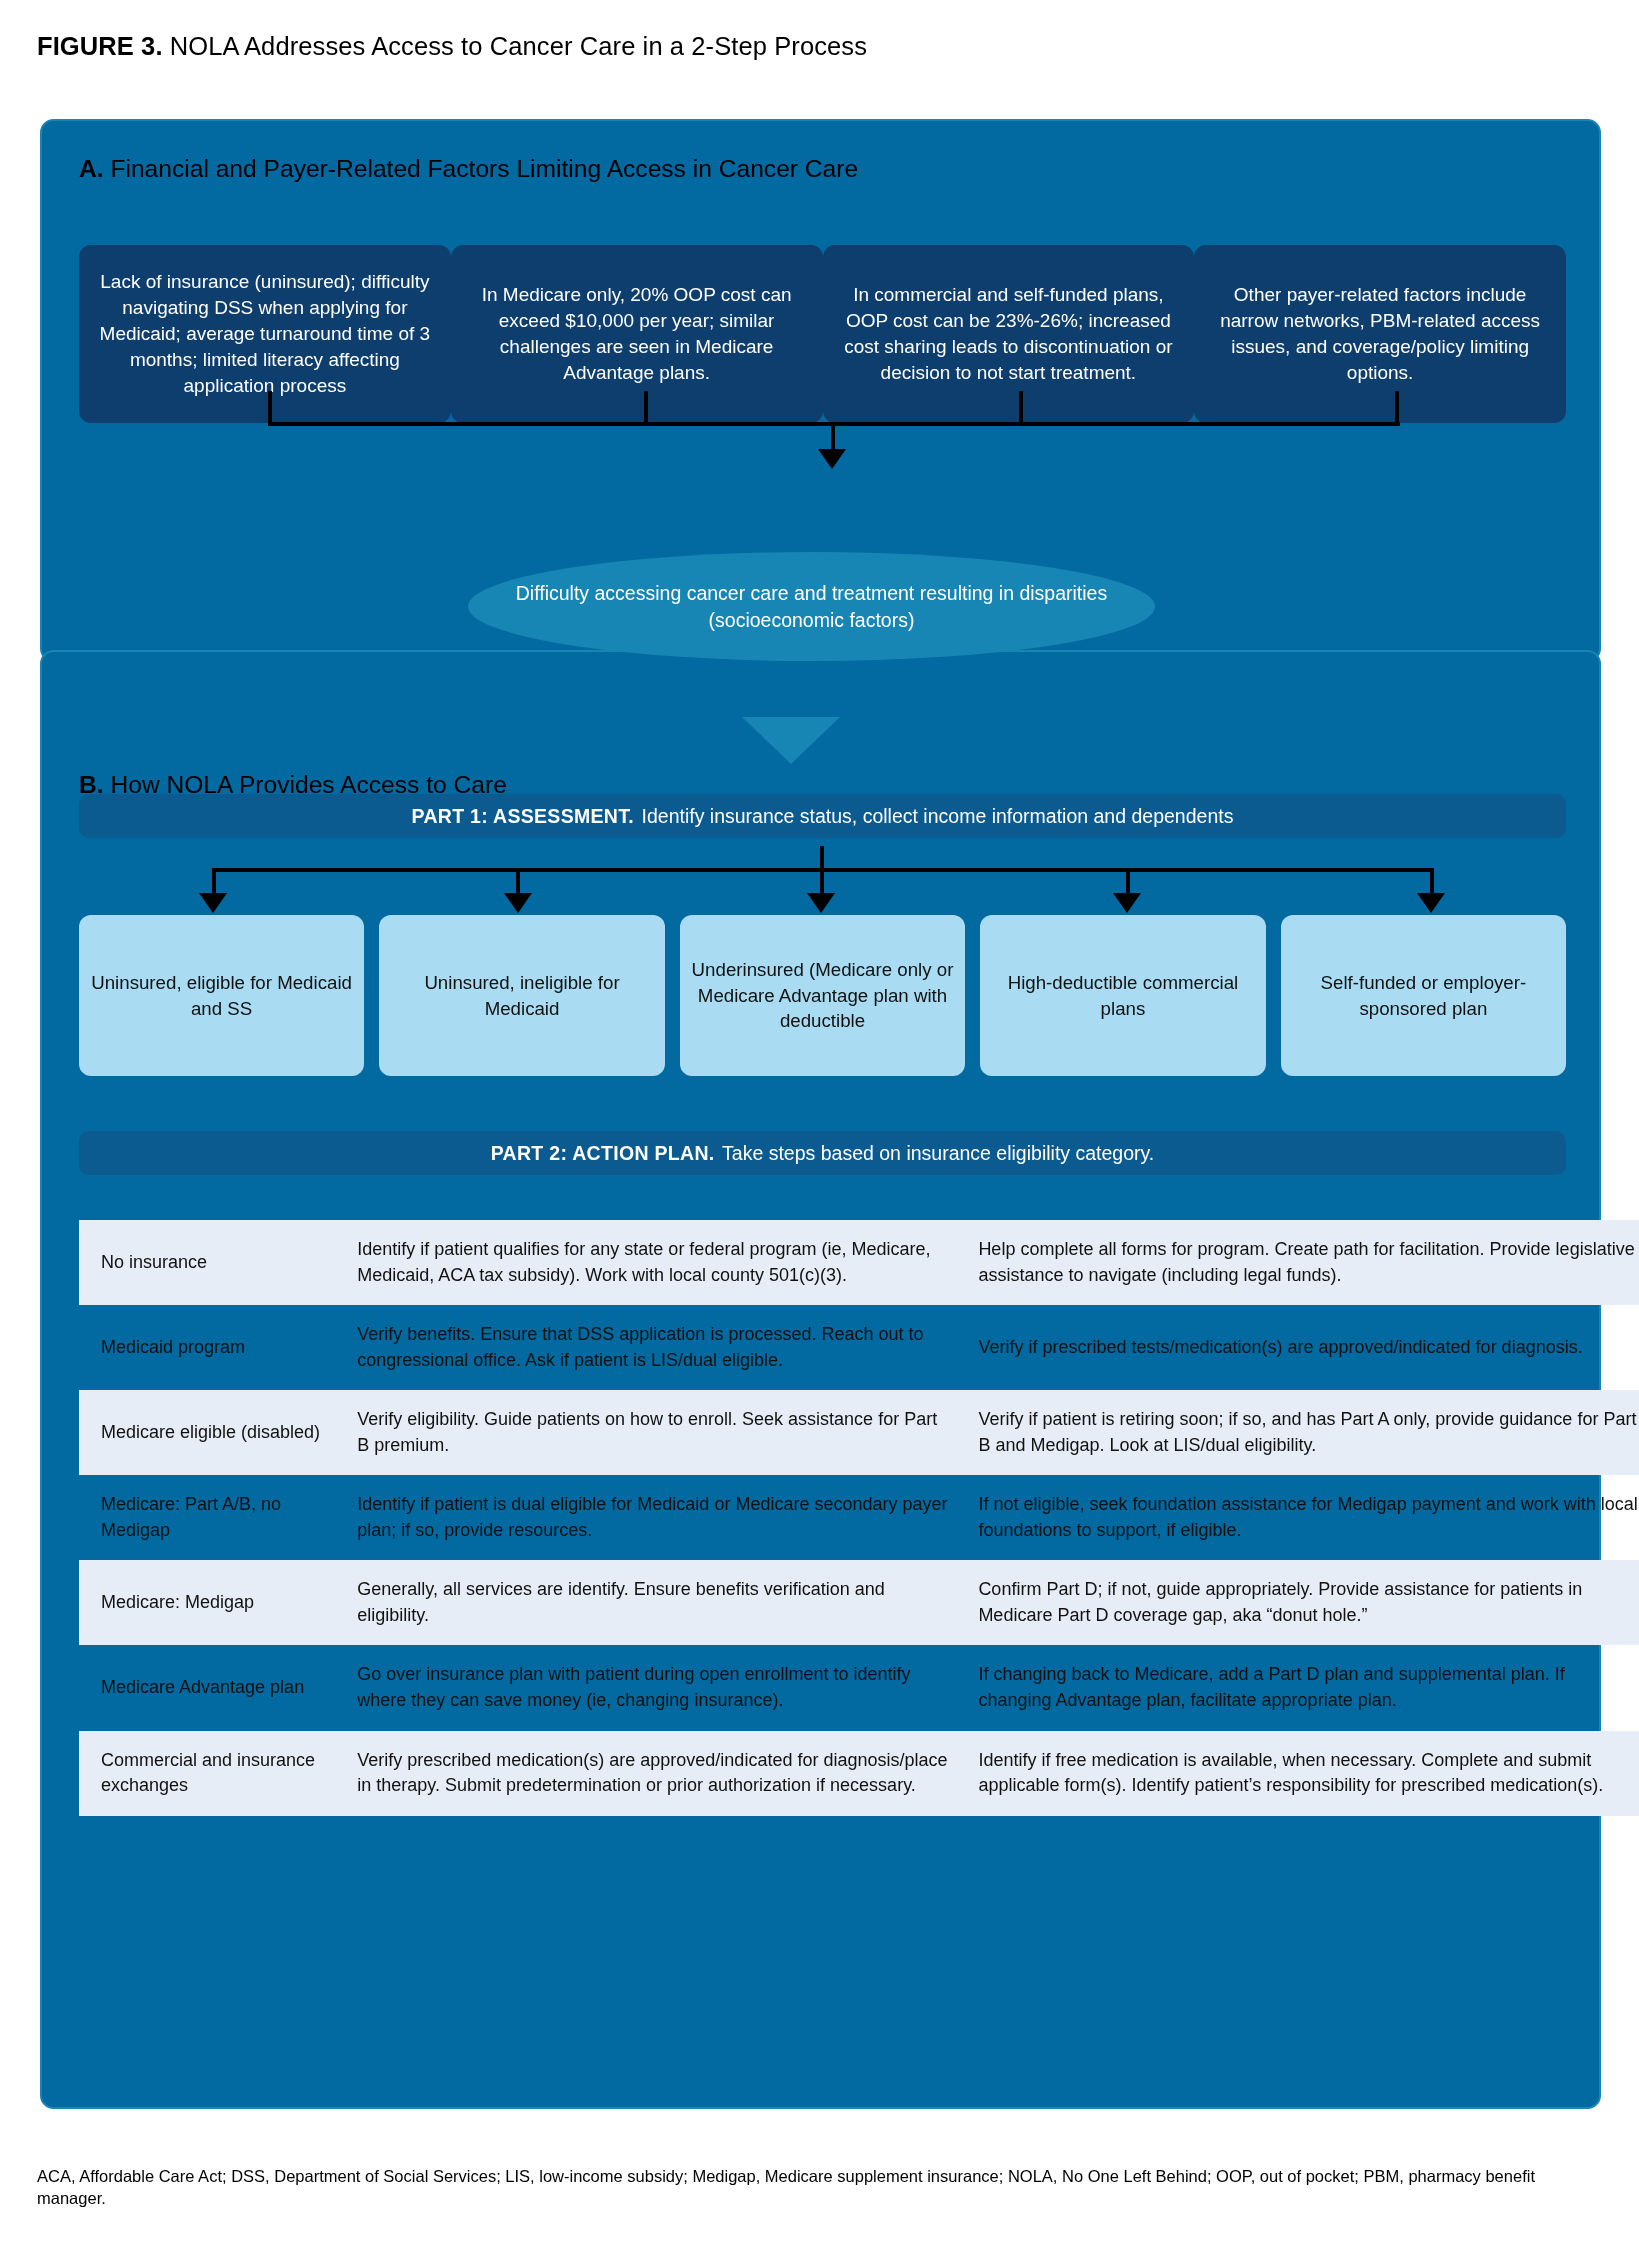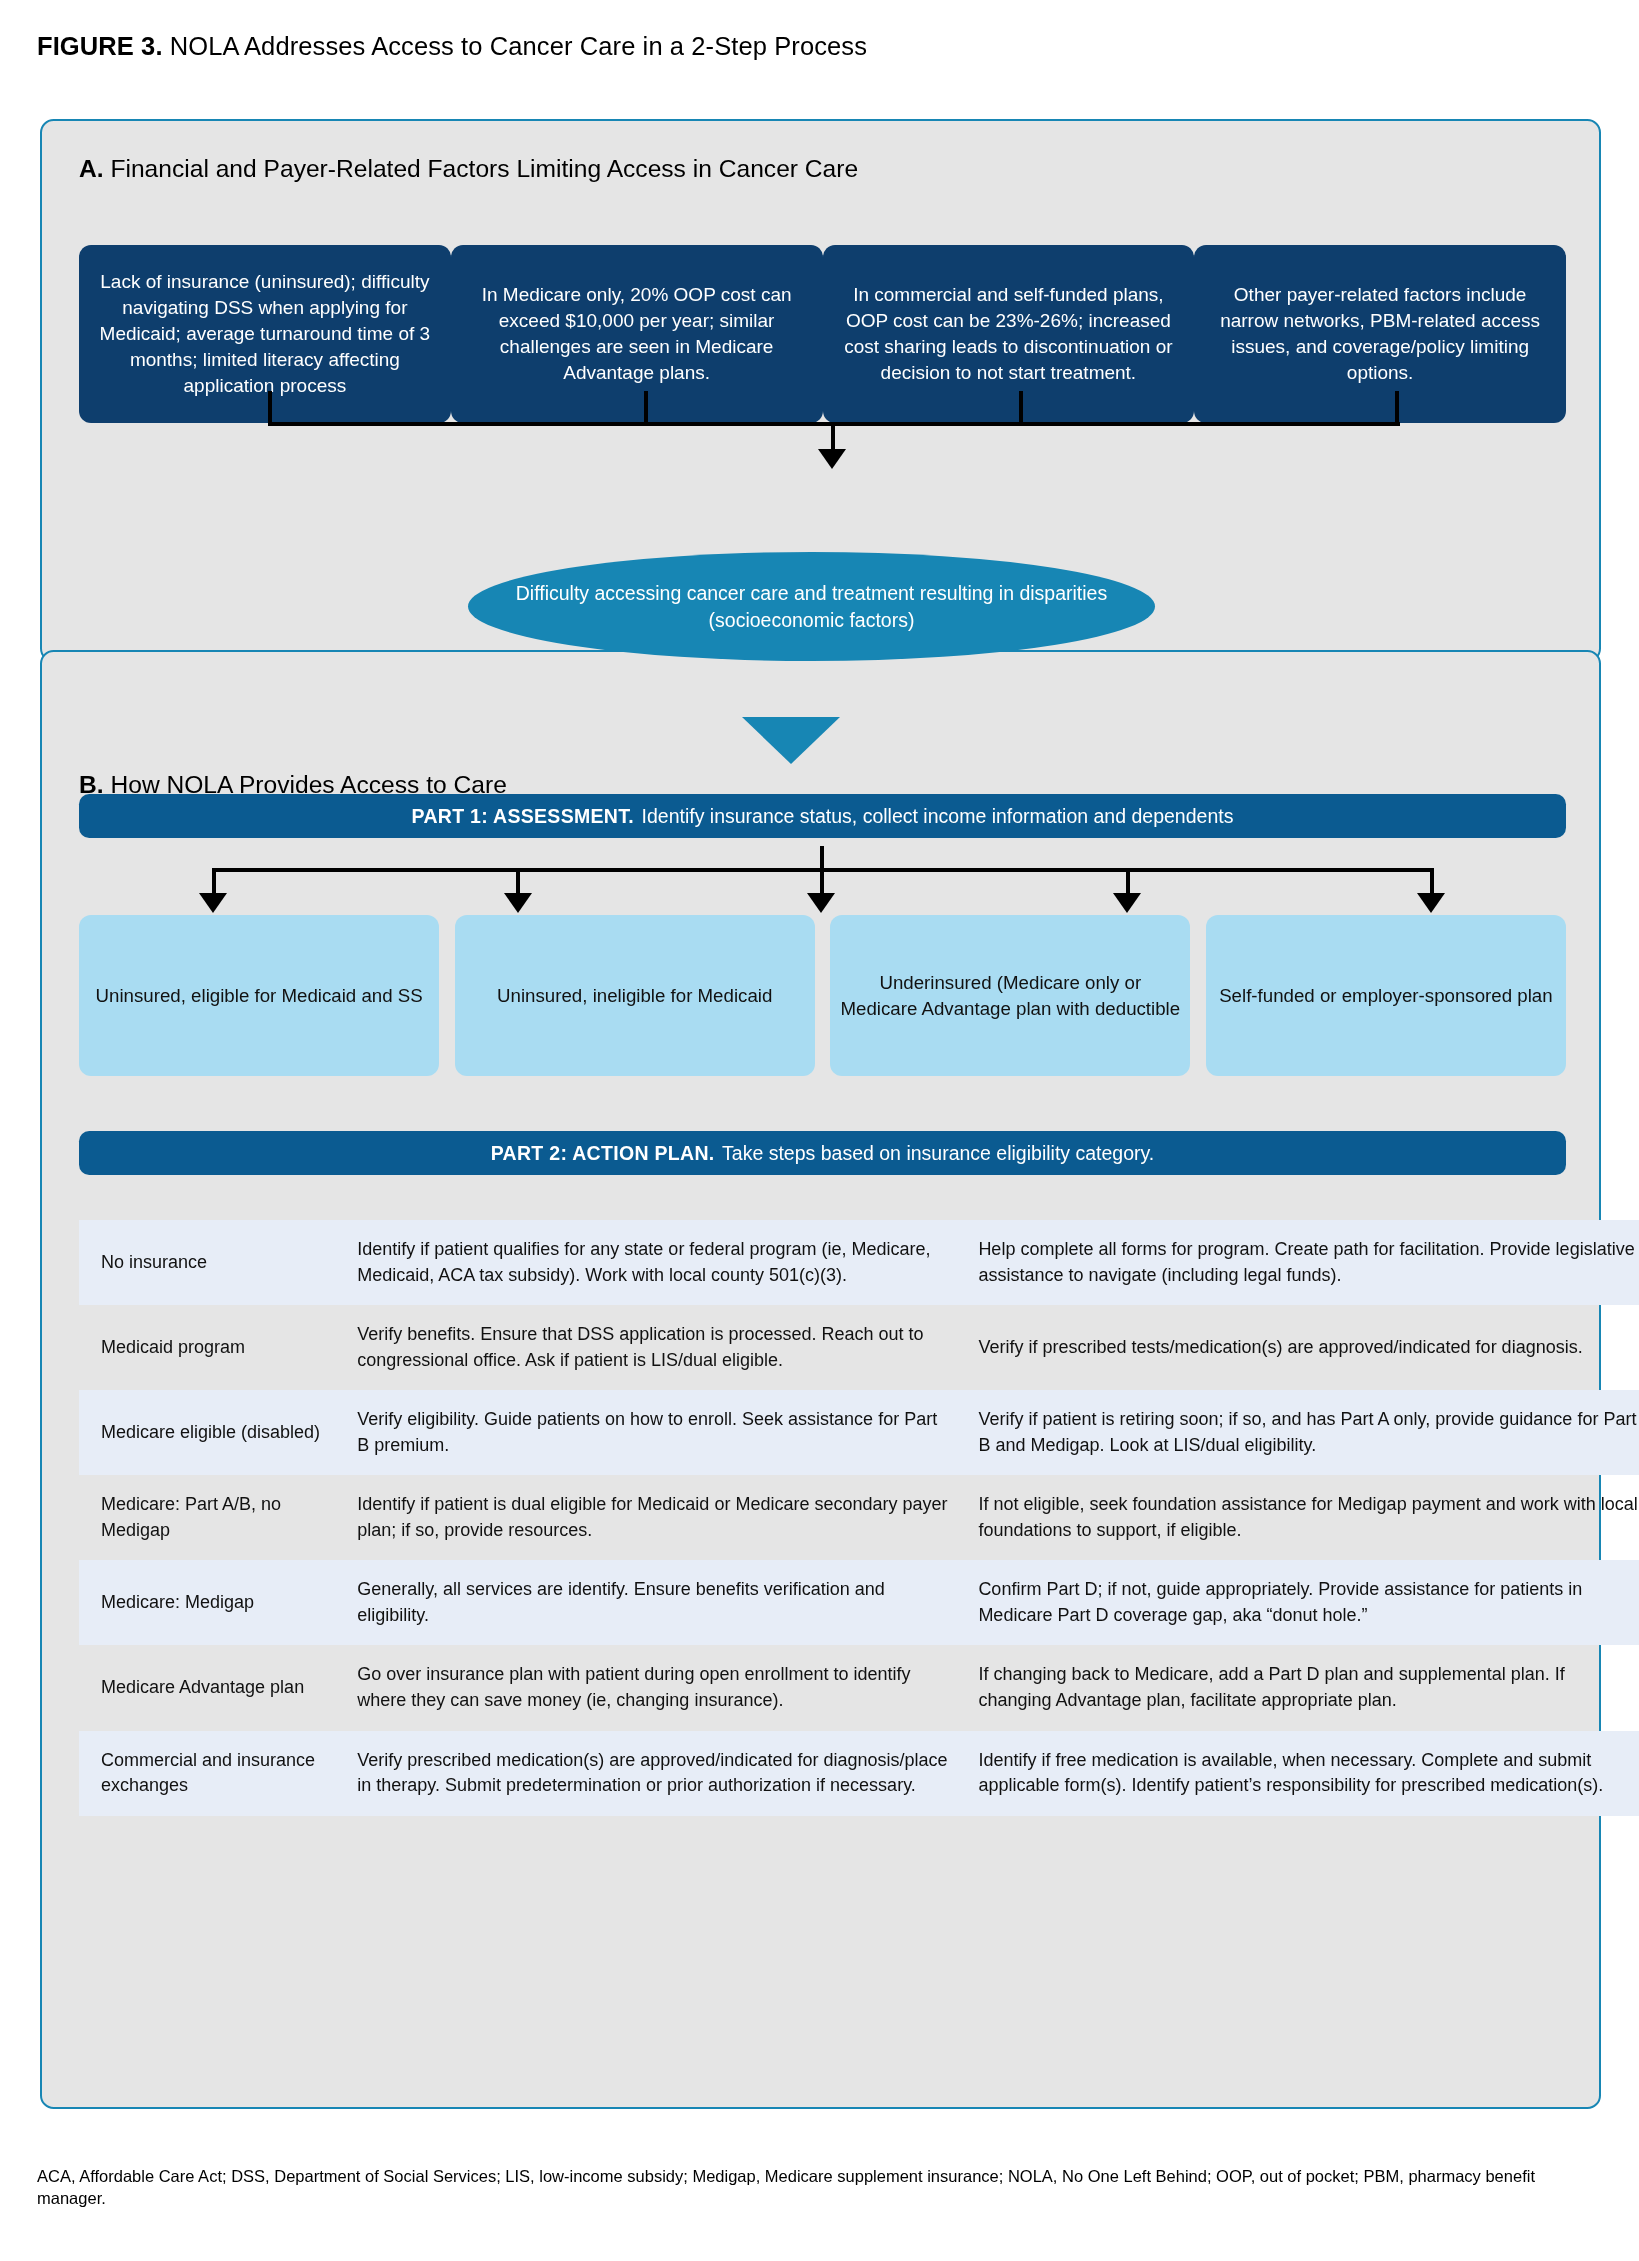--- a/index.html
+++ b/index.html
@@ -28,21 +28,21 @@
     white-space:nowrap;
   }
   .fig-title b{font-weight:bold;}
 
   
   .panel{
     position:absolute;
     box-sizing:border-box;
     border:2.5px solid #1786b4;
     border-radius:13.6px;
-    background:#e5e5e5;
+    background:#0369a1;
   }
   #panel-a{ left:40px; top:119px; width:1561px; height:543px; }
   #panel-b{ left:40px; top:650px; width:1561px; height:1459px; }
 
   .panel-heading{
     position:absolute;
     font-size:24.6px;
     white-space:nowrap;
   }
   .panel-heading b{font-weight:bold;}
@@ -240,20 +240,21 @@
     <div class="arrow-down" style="left:157px; top:241px;"></div>
     <div class="arrow-down" style="left:462px; top:241px;"></div>
     <div class="arrow-down" style="left:765px; top:241px;"></div>
     <div class="arrow-down" style="left:1071px; top:241px;"></div>
     <div class="arrow-down" style="left:1375px; top:241px;"></div>
 
     <div class="cat-row" style="top:263px;">
       <div class="cat-box">Uninsured, eligible for Medicaid and SS</div>
       <div class="cat-box">Uninsured, ineligible for Medicaid</div>
       <div class="cat-box">Underinsured (Medicare only or Medicare Advantage plan with deductible</div>
+      <div class="cat-box">High-deductible commercial plans</div>
       <div class="cat-box">Self-funded or employer-sponsored plan</div>
     </div>
 
     <div class="part-bar" style="top:479px;">
       <b>PART 2: ACTION PLAN.</b>
       <span class="rest" style="margin-left:7.6px;">Take steps based on insurance eligibility category.</span>
     </div>
 
     <table class="plan-table" style="top:568px;">
       <tbody>

